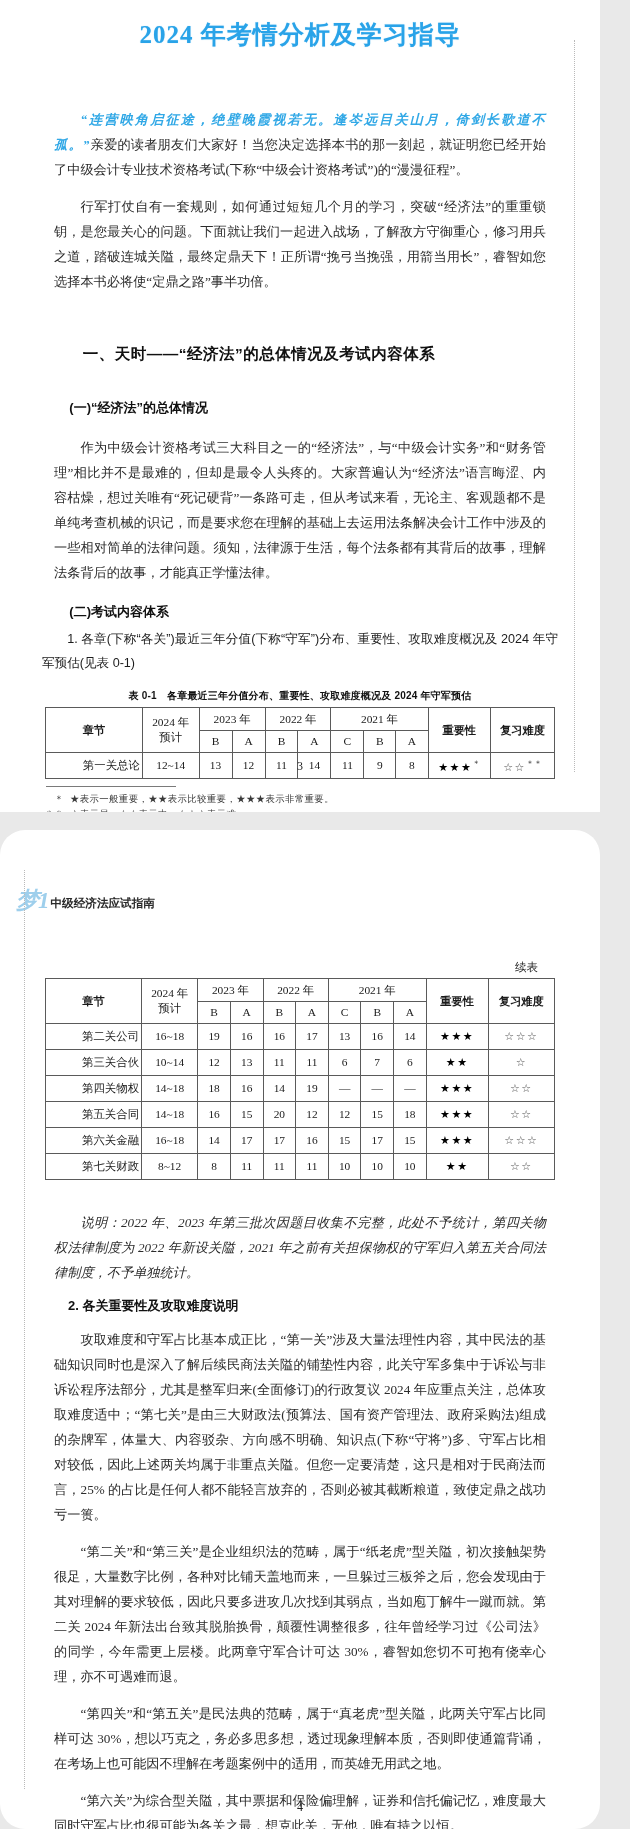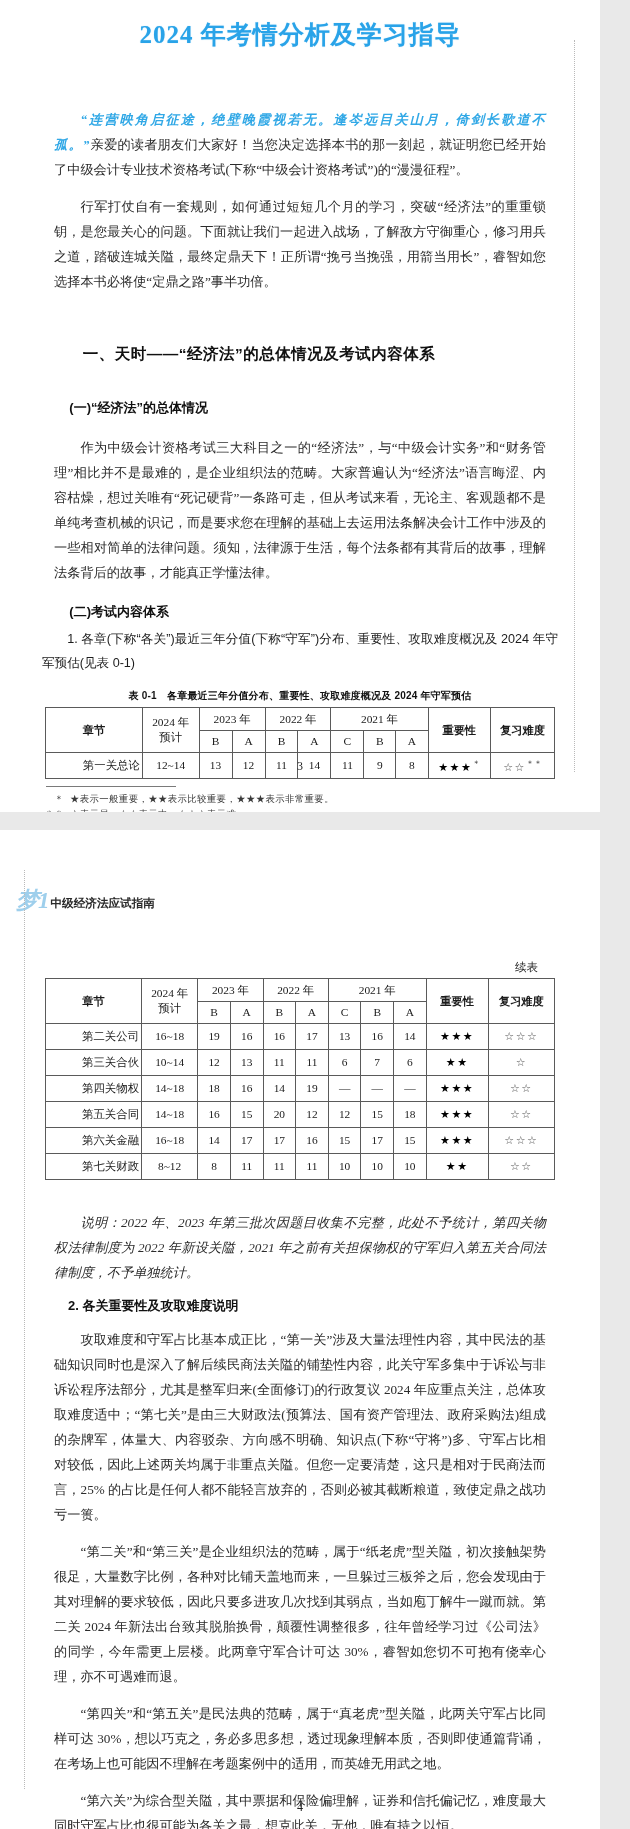--- a/index.html
+++ b/index.html
@@ -14,21 +14,21 @@
   }
   .page {
     position: relative;
     width: 600px;
     background: #ffffff;
     box-sizing: border-box;
     overflow: hidden;
   }
   .page-1 { height: 812px; padding: 0 42px; }
   .gap { height: 18px; background: #e9e9e9; }
-  .page-2 { height: 999px; padding: 0 42px; }
+  .page-2 { height: 999px; padding: 0 42px; border-radius: 25px; }
 
   
   .gutter {
     position: absolute;
     top: 0;
     bottom: 0;
     width: 1px;
     border-left: 1px dotted #b9b9b9;
   }
   .gutter-right { right: 24px; top: 40px; bottom: 40px; }
@@ -222,21 +222,21 @@
   <div class="sp22"></div>
 
   <p class="sec-h1">一、天时——“经济法”的总体情况及考试内容体系</p>
 
   <div class="sp18"></div>
 
   <p class="sec-h2">(一)“经济法”的总体情况</p>
 
   <div class="sp6"></div>
 
-  <p class="body">作为中级会计资格考试三大科目之一的“经济法”，与“中级会计实务”和“财务管理”相比并不是最难的，是企业组织法的范畴。大家普遍认为“经济法”语言晦涩、内容枯燥，想过关唯有“死记硬背”一条路可走，但从考试来看，无论主、客观题都不是单纯考查机械的识记，而是要求您在理解的基础上去运用法条解决会计工作中涉及的一些相对简单的法律问题。须知，法律源于生活，每个法条都有其背后的故事，理解法条背后的故事，才能真正学懂法律。</p>
+  <p class="body">作为中级会计资格考试三大科目之一的“经济法”，与“中级会计实务”和“财务管理”相比并不是最难的，但却是最令人头疼的。大家普遍认为“经济法”语言晦涩、内容枯燥，想过关唯有“死记硬背”一条路可走，但从考试来看，无论主、客观题都不是单纯考查机械的识记，而是要求您在理解的基础上去运用法条解决会计工作中涉及的一些相对简单的法律问题。须知，法律源于生活，每个法条都有其背后的故事，理解法条背后的故事，才能真正学懂法律。</p>
 
   <div class="sp6"></div>
 
   <p class="sec-h2">(二)考试内容体系</p>
 
   <div class="sp6"></div>
 
   <p class="sans-p">1. 各章(下称“各关”)最近三年分值(下称“守军”)分布、重要性、攻取难度概况及 2024 年守军预估(见表 0-1)</p>
 
   <div class="sp14"></div>

